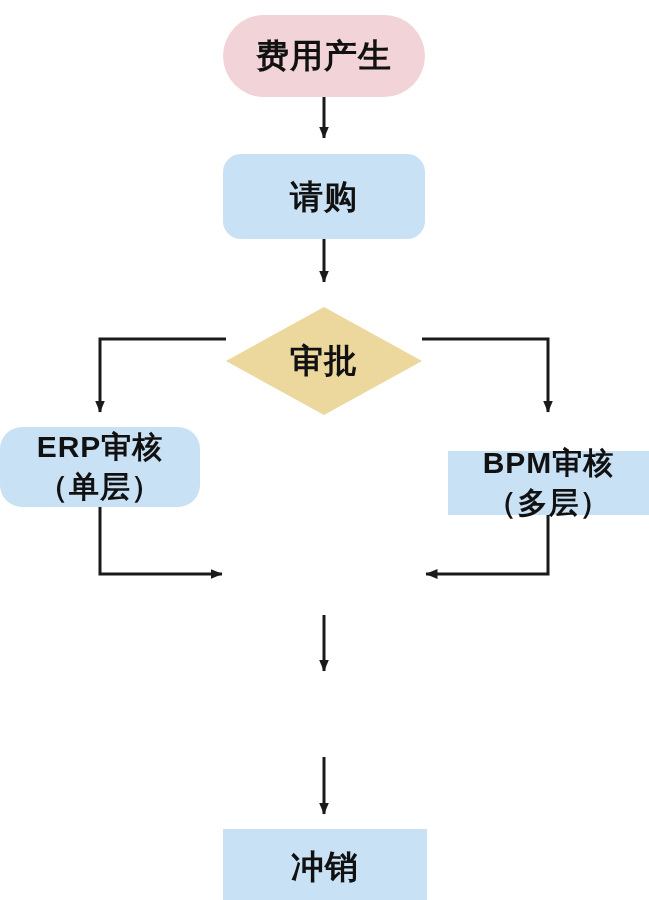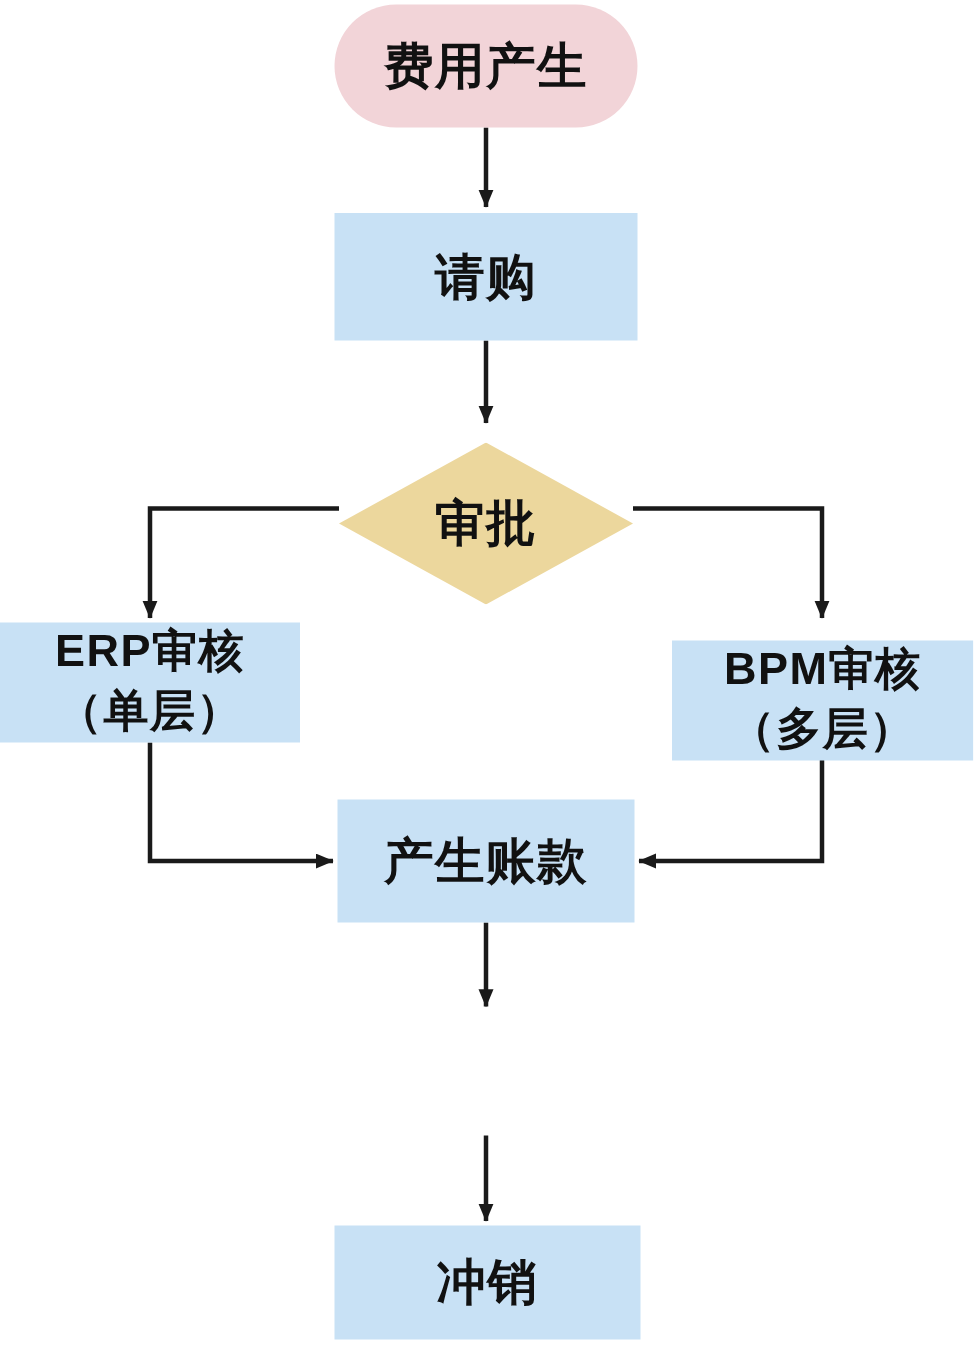--- a/index.html
+++ b/index.html
@@ -32,39 +32,40 @@
     display: flex;
     align-items: center;
     justify-content: center;
     text-align: center;
     color: #111111;
     font-weight: 700;
     font-size: 33px;
     letter-spacing: 1px;
     white-space: pre-line;
     line-height: 40px;
+    margin-top: 12px;
   }
   .node.small-text { font-size: 30px; }
   .terminator {
     background: var(--node-terminator, #f2d4d8);
     border-radius: 41px;
   }
   .process {
     background: var(--node-process, #c8e1f5);
   }
   .decision {
     background: var(--node-decision, #ecd79d);
     clip-path: polygon(50% 0, 100% 50%, 50% 100%, 0 50%);
   }
   
   .n-expense  { left: 223px; top:   3px; width: 202px; height:  82px; }
-  .n-request  { left: 223px; top: 142px; width: 202px; height:  85px; }
+  .n-request  { left: 223px; top: 142px; width: 202px; height:  85px; border-radius: 18px; }
   .n-approval { left: 226px; top: 295px; width: 196px; height: 108px; }
-  .n-erp      { left:   0px; top: 415px; width: 200px; height:  80px; }
-  .n-bpm      { left: 448px; top: 427px; width: 201px; height:  80px; }
+  .n-erp      { left:   0px; top: 415px; width: 200px; height:  80px; border-radius: 22px; }
+  .n-bpm      { left: 448px; top: 439px; width: 201px; height:  64px; }
   .n-payables { left: 225px; top: 533px; width: 198px; height:  82px; }
   .n-payment  { left: 224px; top: 674px; width: 202px; height:  83px; }
   .n-writeoff { left: 223px; top: 817px; width: 204px; height:  76px; justify-content: center; }
 </style>
 </head>
 <body>
 
 <div class="canvas">
 
   <svg class="connector-layer" width="649" height="900" viewBox="0 0 649 900" aria-hidden="true">
@@ -98,22 +99,19 @@
   <div class="node process small-text n-erp">
     <span>ERP审核
 （单层）</span>
   </div>
 
   <div class="node process small-text n-bpm">
     <span>BPM审核
 （多层）</span>
   </div>
 
-  <div class="node process n-payables">
-    <span>产生账款</span>
-  </div>
 
 
   <div class="node process n-writeoff">
     <span>冲销</span>
   </div>
 
 </div>
 
 </body></html>

